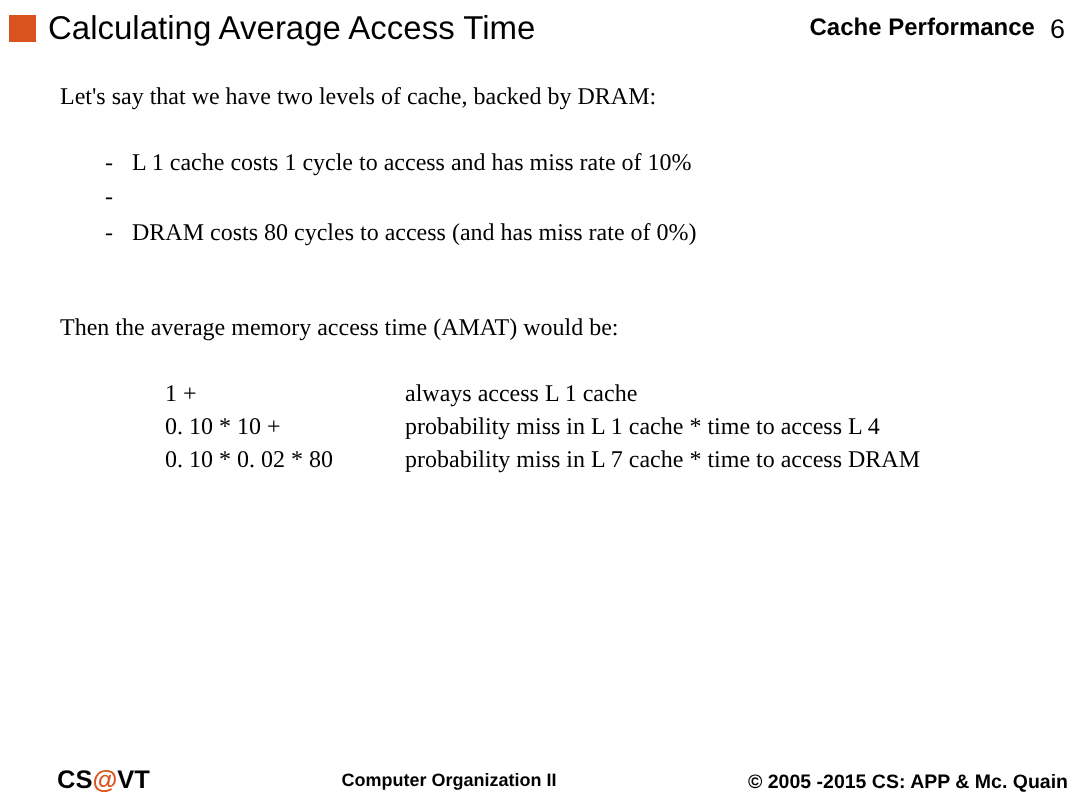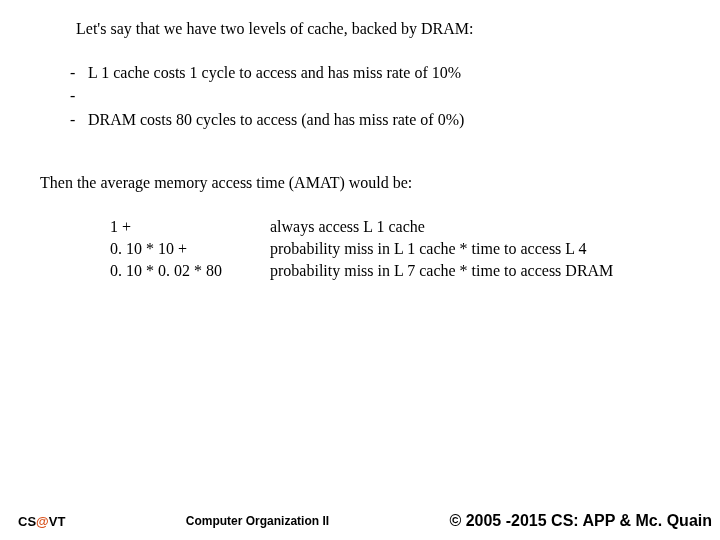--- a/index.html
+++ b/index.html
@@ -4,40 +4,46 @@
 <style>
   * { margin: 0; padding: 0; box-sizing: border-box; }
   html, body { width: 720px; height: 540px; font-family: "Times New Roman", Times, serif; background: #fff; color: #000; }
   .slide { position: relative; width: 720px; height: 540px; }
   .header { display: flex; align-items: center; padding: 6px 10px 4px 6px; }
   .accent-sq { width: 18px; height: 18px; background: #d9531e; margin-right: 8px; flex-shrink: 0; }
   .title { font-family: Arial, Helvetica, sans-serif; font-size: 22px; font-weight: 400; flex: 1; }
   .topic { font-family: Arial, Helvetica, sans-serif; font-size: 16px; font-weight: 700; margin-right: 10px; }
   .pagenum { font-family: Arial, Helvetica, sans-serif; font-size: 18px; }
   .body { padding: 18px 30px 0 40px; font-size: 16px; line-height: 1.35; }
-  .intro { margin-bottom: 22px; margin-left: 36px; }
+  .intro { margin-bottom: 22px; }
   .bullets { margin: 0 0 28px 30px; }
   .bullet { display: flex; margin-bottom: 2px; }
   .bdash { width: 18px; flex-shrink: 0; }
   .then { margin-bottom: 22px; margin-top: 42px; }
   .calc { display: flex; margin-left: 70px; margin-bottom: 24px; }
   .calc-left { width: 160px; flex-shrink: 0; }
   .calc-left div, .calc-right div { min-height: 22px; }
   .result { margin-left: 70px; }
   .footer { position: absolute; bottom: 10px; left: 0; width: 720px; display: flex; align-items: center; justify-content: space-between; padding: 0 8px 0 18px; font-family: Arial, Helvetica, sans-serif; }
-  .fleft { font-size: 13px; font-weight: 700; }
+  .fleft { font-size: 17px; font-weight: 700; margin-left: 20px; }
   .fleft .at { color: #d9531e; }
   .fcenter { font-size: 12px; font-weight: 700; }
-  .fright { font-size: 16px; font-weight: 700; }
+  .fright { font-size: 13px; font-weight: 700; }
 </style>
 </head>
 <body>
 
 <div class="slide">
 
+  <div class="header">
+    <div class="accent-sq"></div>
+    <div class="title">Calculating Average Access Time</div>
+    <div class="topic">Cache Performance</div>
+    <div class="pagenum">6</div>
+  </div>
 
   <div class="body">
     <div class="intro">Let's say that we have two levels of cache, backed by DRAM:</div>
 
     <div class="bullets">
       <div class="bullet">
         <span class="bdash">-</span>
         <span>L 1 cache costs 1 cycle to access and has miss rate of 10%</span>
       </div>
       <div class="bullet">

